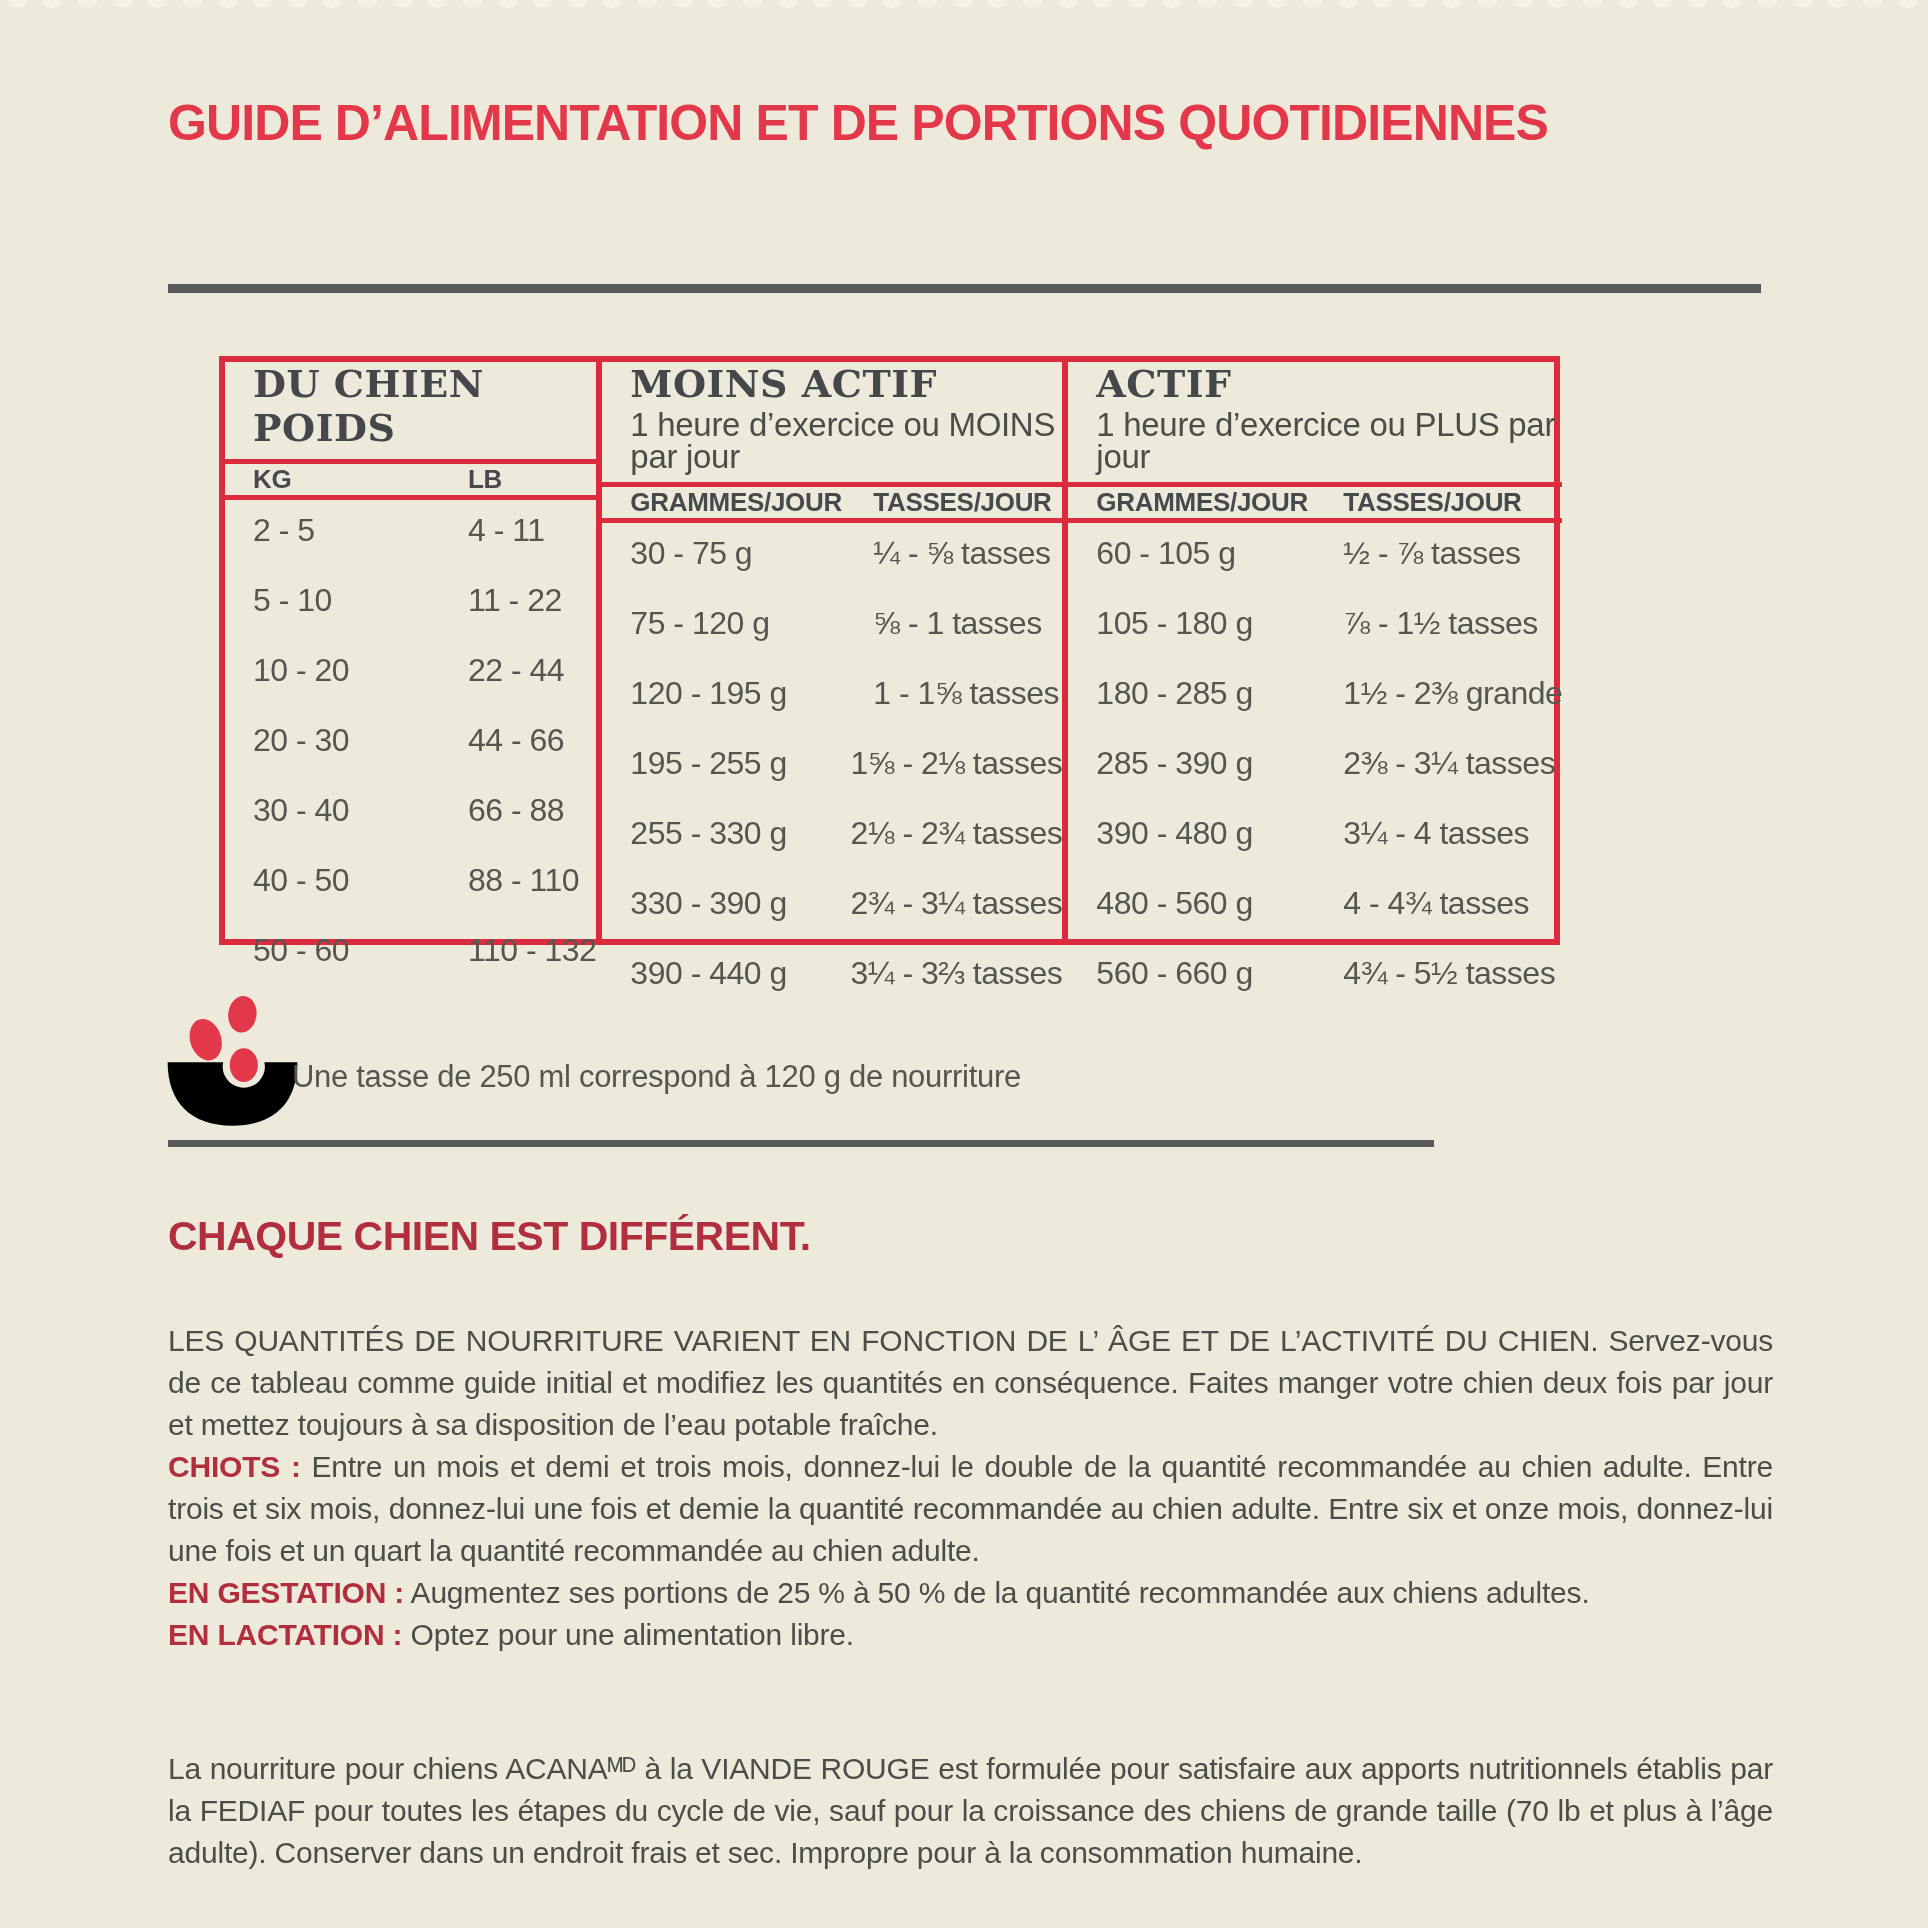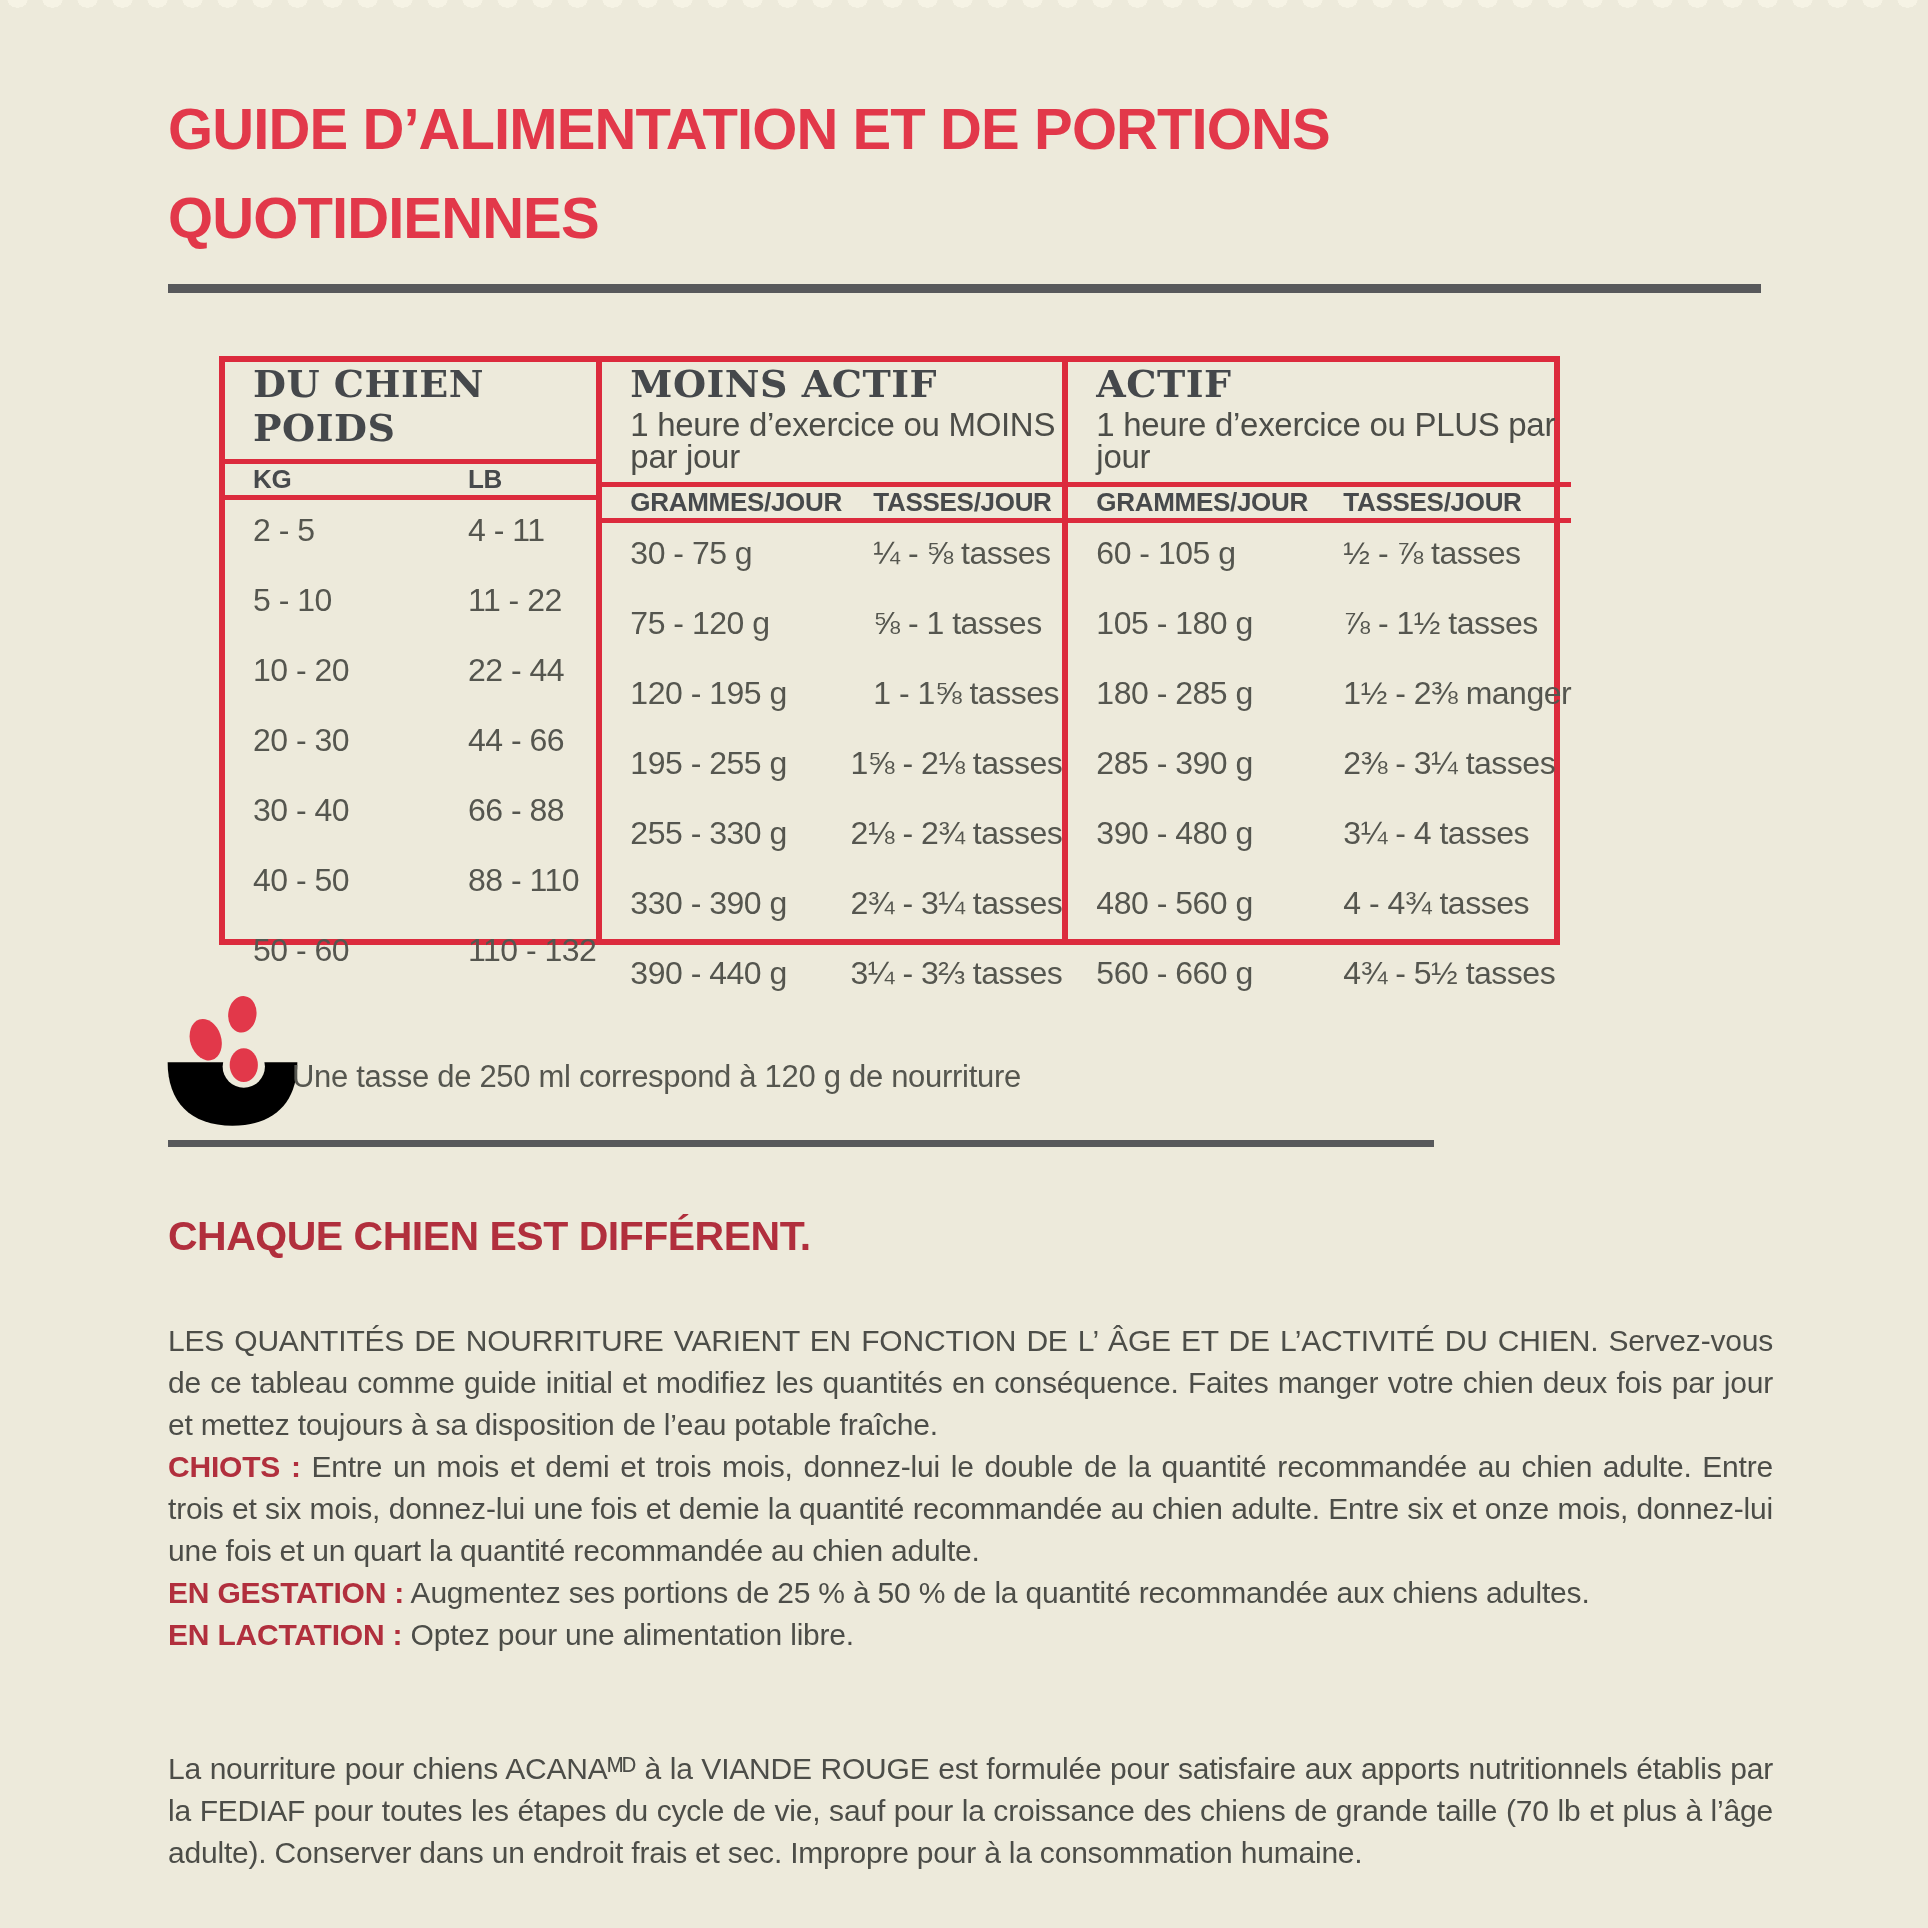--- a/index.html
+++ b/index.html
@@ -15,21 +15,21 @@
   
   .top-edge{
     position:absolute;top:0;left:0;right:0;height:15px;
     background-image:radial-gradient(ellipse 16px 12.2px at 50% 0%, #f6f3e5 62%, rgba(246,243,229,0) 63%);
     background-size:35px 15px;background-repeat:repeat-x;
   }
 
   
   .title{
     position:absolute;left:168px;top:45px;width:1412px;
-    color:#E2384A;font-weight:800;font-size:58px;line-height:89px;
+    color:#E2384A;font-weight:800;font-size:50px;line-height:89px;
     letter-spacing:-0.9px;
   }
 
   .divider1{
     position:absolute;left:168px;top:284px;width:1593px;height:8.5px;background:#58595B;
   }
 
   
   .ftable{
     position:absolute;left:219px;top:356px;width:1341px;height:589px;
@@ -205,21 +205,21 @@
         <div class="drow">
             <div class="dcell c1">60 - 105 g</div>
             <div class="dcell c2">½ - ⅞ tasses</div>
           </div>
         <div class="drow">
             <div class="dcell c1">105 - 180 g</div>
             <div class="dcell c2">⅞ - 1½ tasses</div>
           </div>
         <div class="drow">
             <div class="dcell c1">180 - 285 g</div>
-            <div class="dcell c2">1½ - 2⅜ manger</div>
+            <div class="dcell c2">1½ - 2⅜ grande</div>
           </div>
         <div class="drow">
             <div class="dcell c1">285 - 390 g</div>
             <div class="dcell c2">2⅜ - 3¼ tasses</div>
           </div>
         <div class="drow">
             <div class="dcell c1">390 - 480 g</div>
             <div class="dcell c2">3¼ - 4  tasses</div>
           </div>
         <div class="drow">

